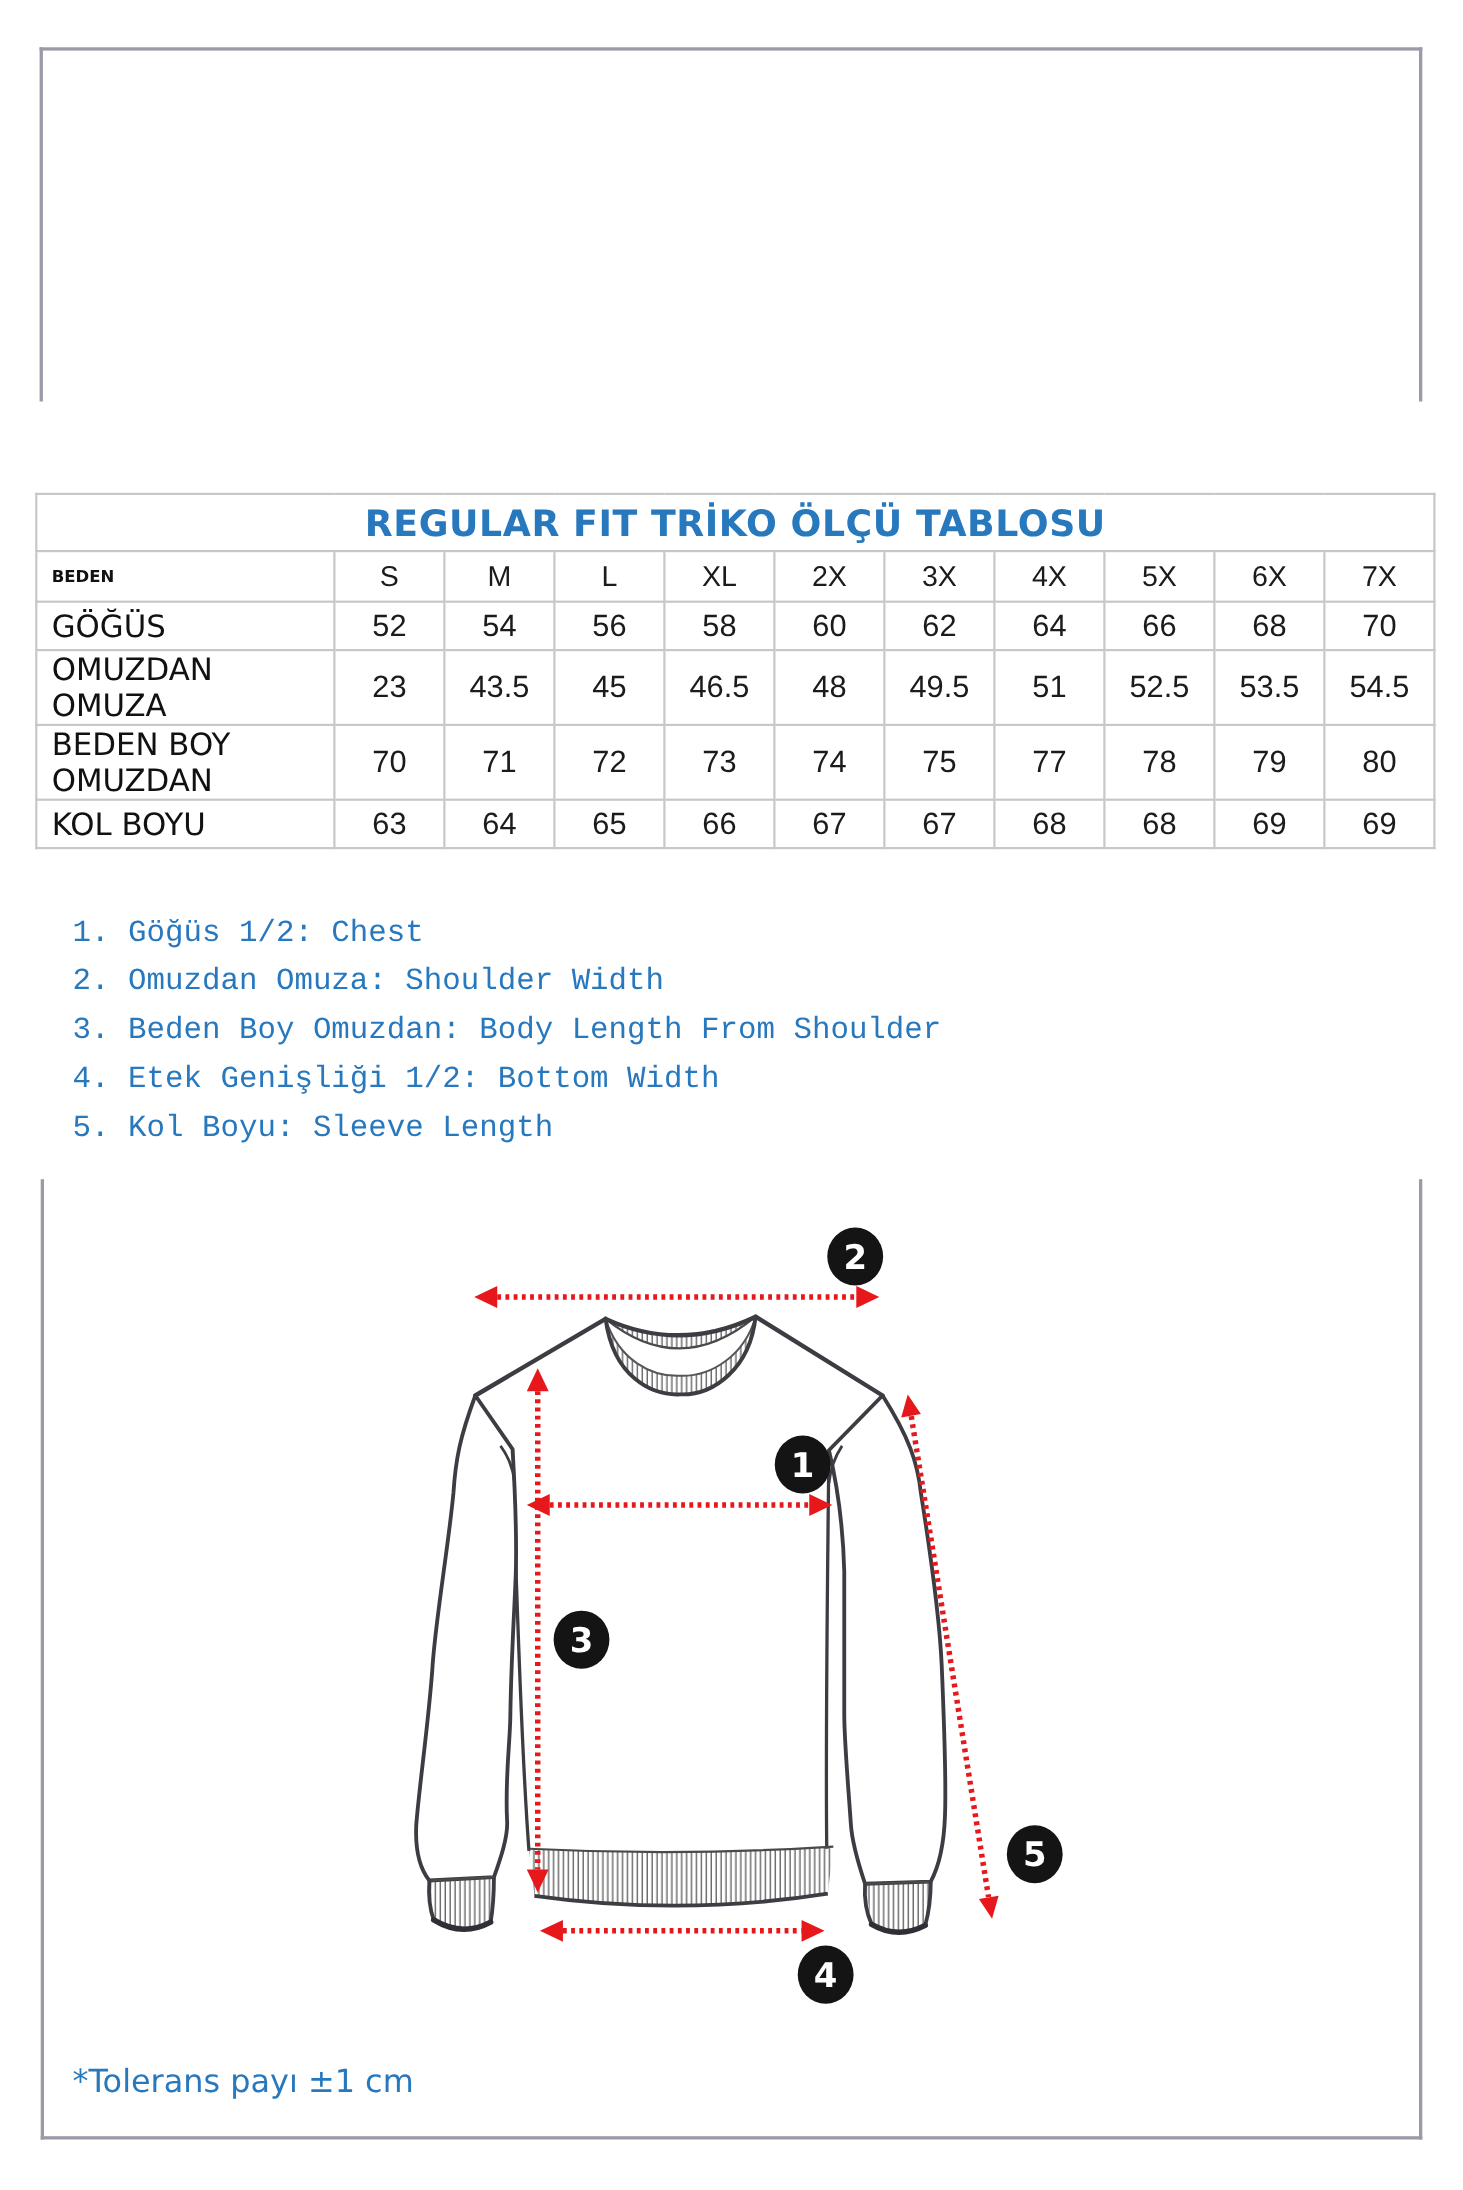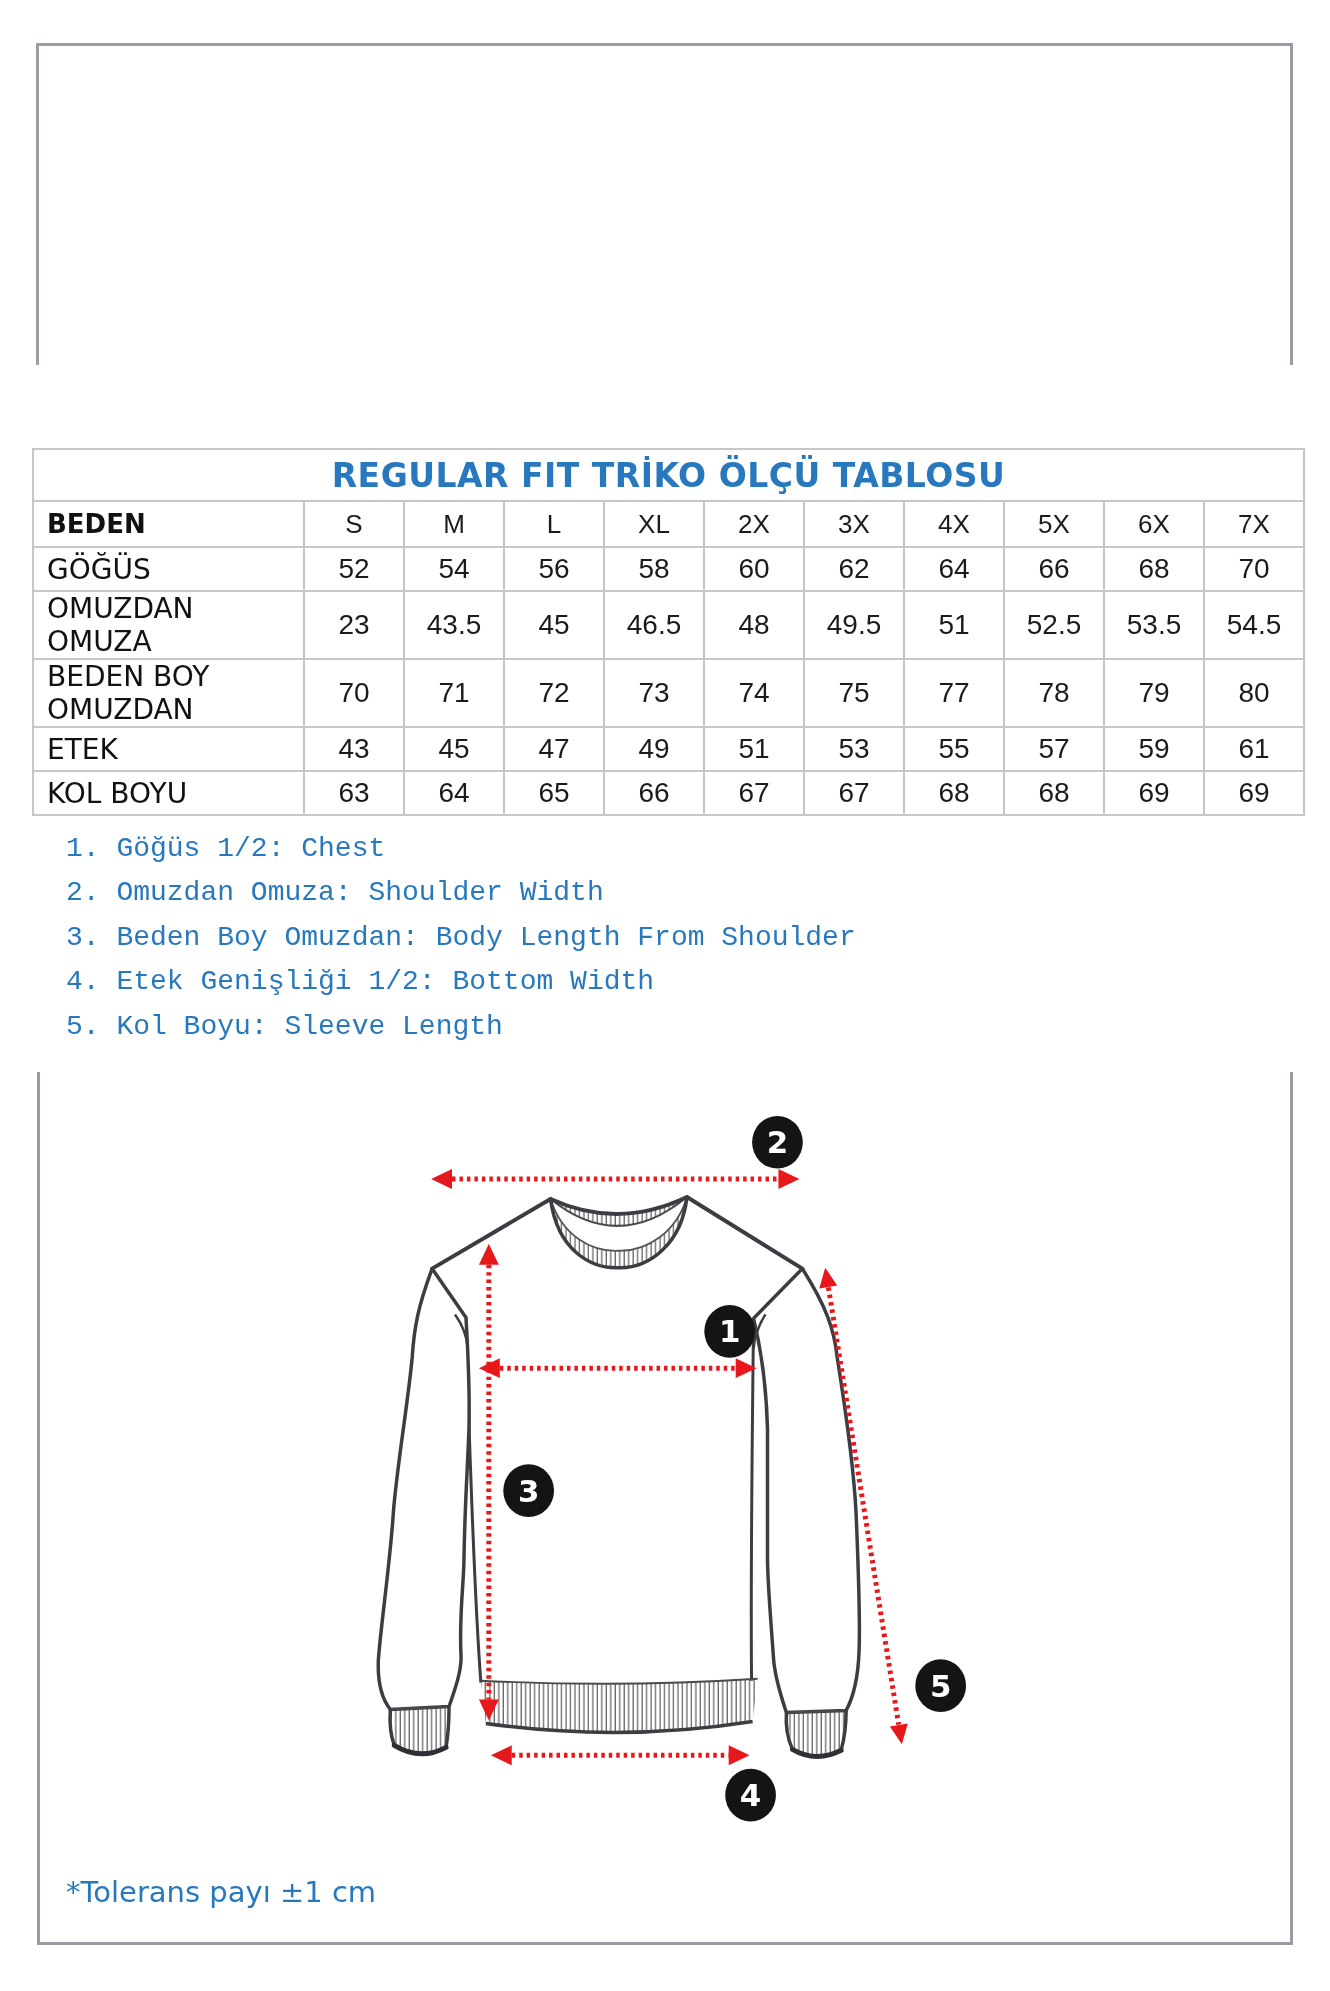--- a/index.html
+++ b/index.html
@@ -13,21 +13,21 @@
   
   .size-table{position:absolute;left:32px;top:448px;width:1271px;border-collapse:collapse;table-layout:fixed;}
   .size-table td,.size-table th{border:2px solid #c7c7c7;text-align:center;vertical-align:middle;
            color:#1b1b1b;font-weight:normal;padding:0;}
   .size-table .title-cell{height:50px;font-family:"DejaVu Sans",sans-serif;font-weight:bold;
            font-size:33px;color:#2878be;letter-spacing:0.5px;}
   .size-table .hdr-row th{height:44px;font-size:26px;}
   .size-table .data-row td{height:42px;font-size:28px;}
   .size-table .row-label{text-align:left;padding-left:13px;font-family:"DejaVu Sans",sans-serif;
            font-size:22px;color:#111;}
-  .size-table .row-label.bold{font-weight:bold;font-size:26px;}
+  .size-table .row-label.bold{font-weight:bold;font-size:15px;}
 
   
   .legend{position:absolute;left:66px;top:826px;color:#2878be;
           font-family:Liberation Mono, monospace;font-size:28px;}
   .legend .legend-item{height:44.5px;display:flex;align-items:center;}
 
   
   .diagram-box{position:absolute;left:37px;top:1072px;width:1250px;height:870px;
            border-left:3px solid #9b9aa7;border-right:3px solid #9b9aa7;border-bottom:3px solid #9b9aa7;}
   .diagram-box svg{position:absolute;left:0;top:0;}
@@ -108,33 +108,20 @@
       <td>72</td>
       <td>73</td>
       <td>74</td>
       <td>75</td>
       <td>77</td>
       <td>78</td>
       <td>79</td>
       <td>80</td>
     </tr>
     <tr class="data-row">
-      <td class="row-label">ETEK</td>
-      <td>43</td>
-      <td>45</td>
-      <td>47</td>
-      <td>49</td>
-      <td>51</td>
-      <td>53</td>
-      <td>55</td>
-      <td>57</td>
-      <td>59</td>
-      <td>61</td>
-    </tr>
-    <tr class="data-row">
       <td class="row-label">KOL BOYU</td>
       <td>63</td>
       <td>64</td>
       <td>65</td>
       <td>66</td>
       <td>67</td>
       <td>67</td>
       <td>68</td>
       <td>68</td>
       <td>69</td>

